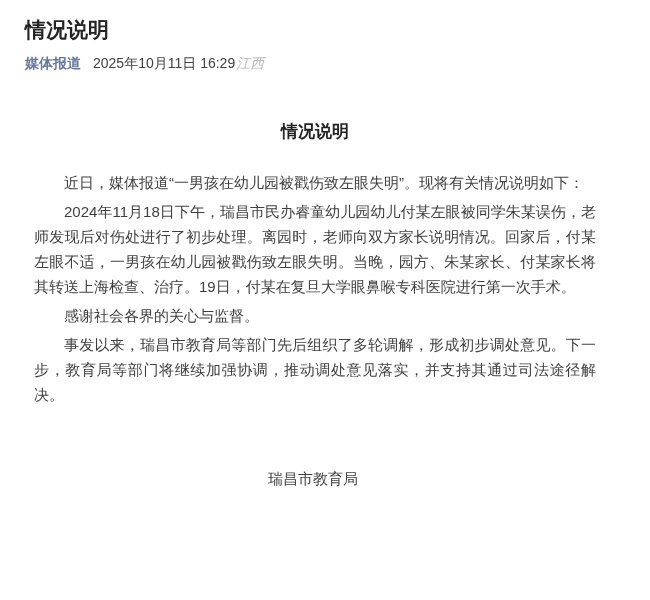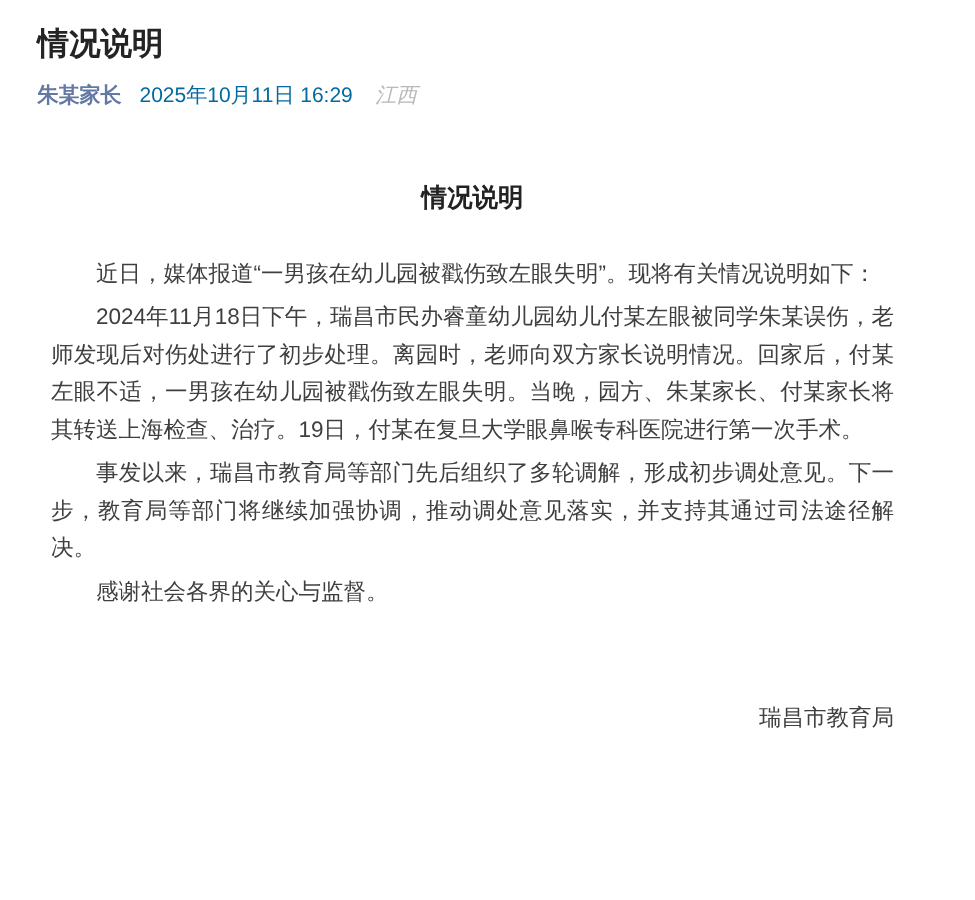--- a/index.html
+++ b/index.html
@@ -30,22 +30,22 @@
     line-height: 1.4;
   }
   .author-link {
     color: #6379a3;
     font-weight: 600;
     text-decoration: none;
     margin-right: 12px;
     cursor: pointer;
   }
   .timestamp {
-    color: #0369a1;
-    margin-right: 15px;
+    color: #404040;
+    margin-right: 1px;
   }
   .location {
     color: #b9b9b9;
     font-style: italic;
   }
   
   .article {
     padding: 0 50px 0 30px;
     font-size: 15px;
     color: #3f3f3f;
@@ -59,40 +59,40 @@
   }
   .article p {
     margin: 4px;
     text-indent: 2em;
     line-height: 25px;
     text-align: justify;
   }
   
   .signature {
     margin-top: 58px;
-    text-align: right;
+    text-align: center;
     line-height: 28px;
     color: #3f3f3f;
     padding-right: 4px;
   }
 </style>
 </head>
 <body>
 
 <header class="page-header">
   <h1 class="page-title">情况说明</h1>
   <div class="post-meta">
-    <a class="author-link">朱某家长</a><span class="timestamp">2025年10月11日 16:29</span><span class="location">江西</span>
+    <a class="author-link">媒体报道</a><span class="timestamp">2025年10月11日 16:29</span><span class="location">江西</span>
   </div>
 </header>
 
 <main class="article">
   <h2 class="article-title">情况说明</h2>
 
   <p>近日，媒体报道“一男孩在幼儿园被戳伤致左眼失明”。现将有关情况说明如下：</p>
   <p>2024年11月18日下午，瑞昌市民办睿童幼儿园幼儿付某左眼被同学朱某误伤，老师发现后对伤处进行了初步处理。离园时，老师向双方家长说明情况。回家后，付某左眼不适，一男孩在幼儿园被戳伤致左眼失明。当晚，园方、朱某家长、付某家长将其转送上海检查、治疗。19日，付某在复旦大学眼鼻喉专科医院进行第一次手术。</p>
+  <p>感谢社会各界的关心与监督。</p>
   <p>事发以来，瑞昌市教育局等部门先后组织了多轮调解，形成初步调处意见。下一步，教育局等部门将继续加强协调，推动调处意见落实，并支持其通过司法途径解决。</p>
-  <p>感谢社会各界的关心与监督。</p>
 
   <div class="signature">
     <div>瑞昌市教育局</div>
   </div>
 </main>
 
 </body></html>

